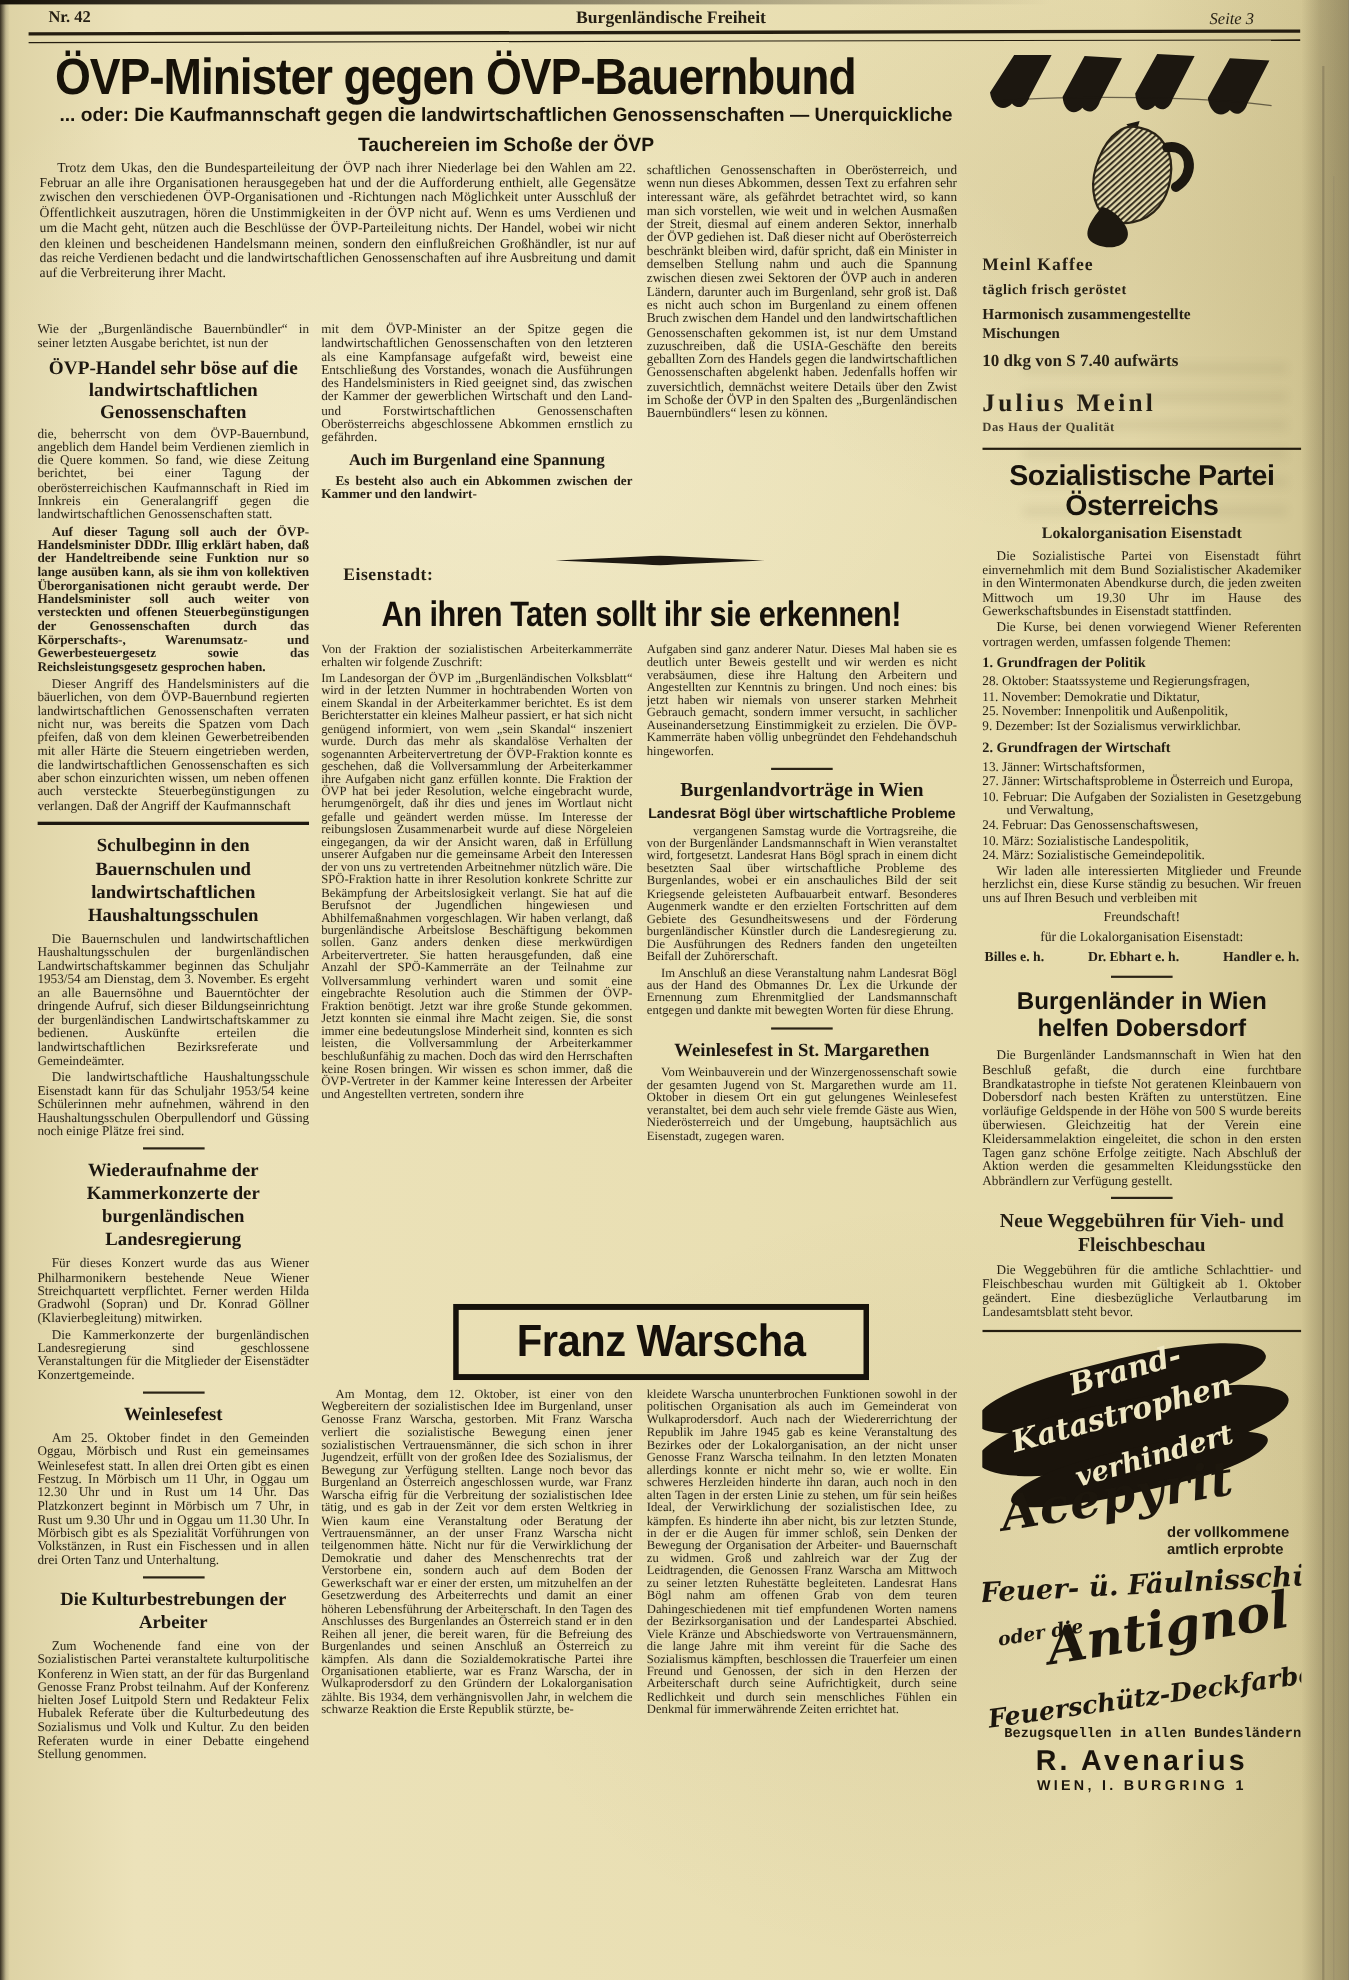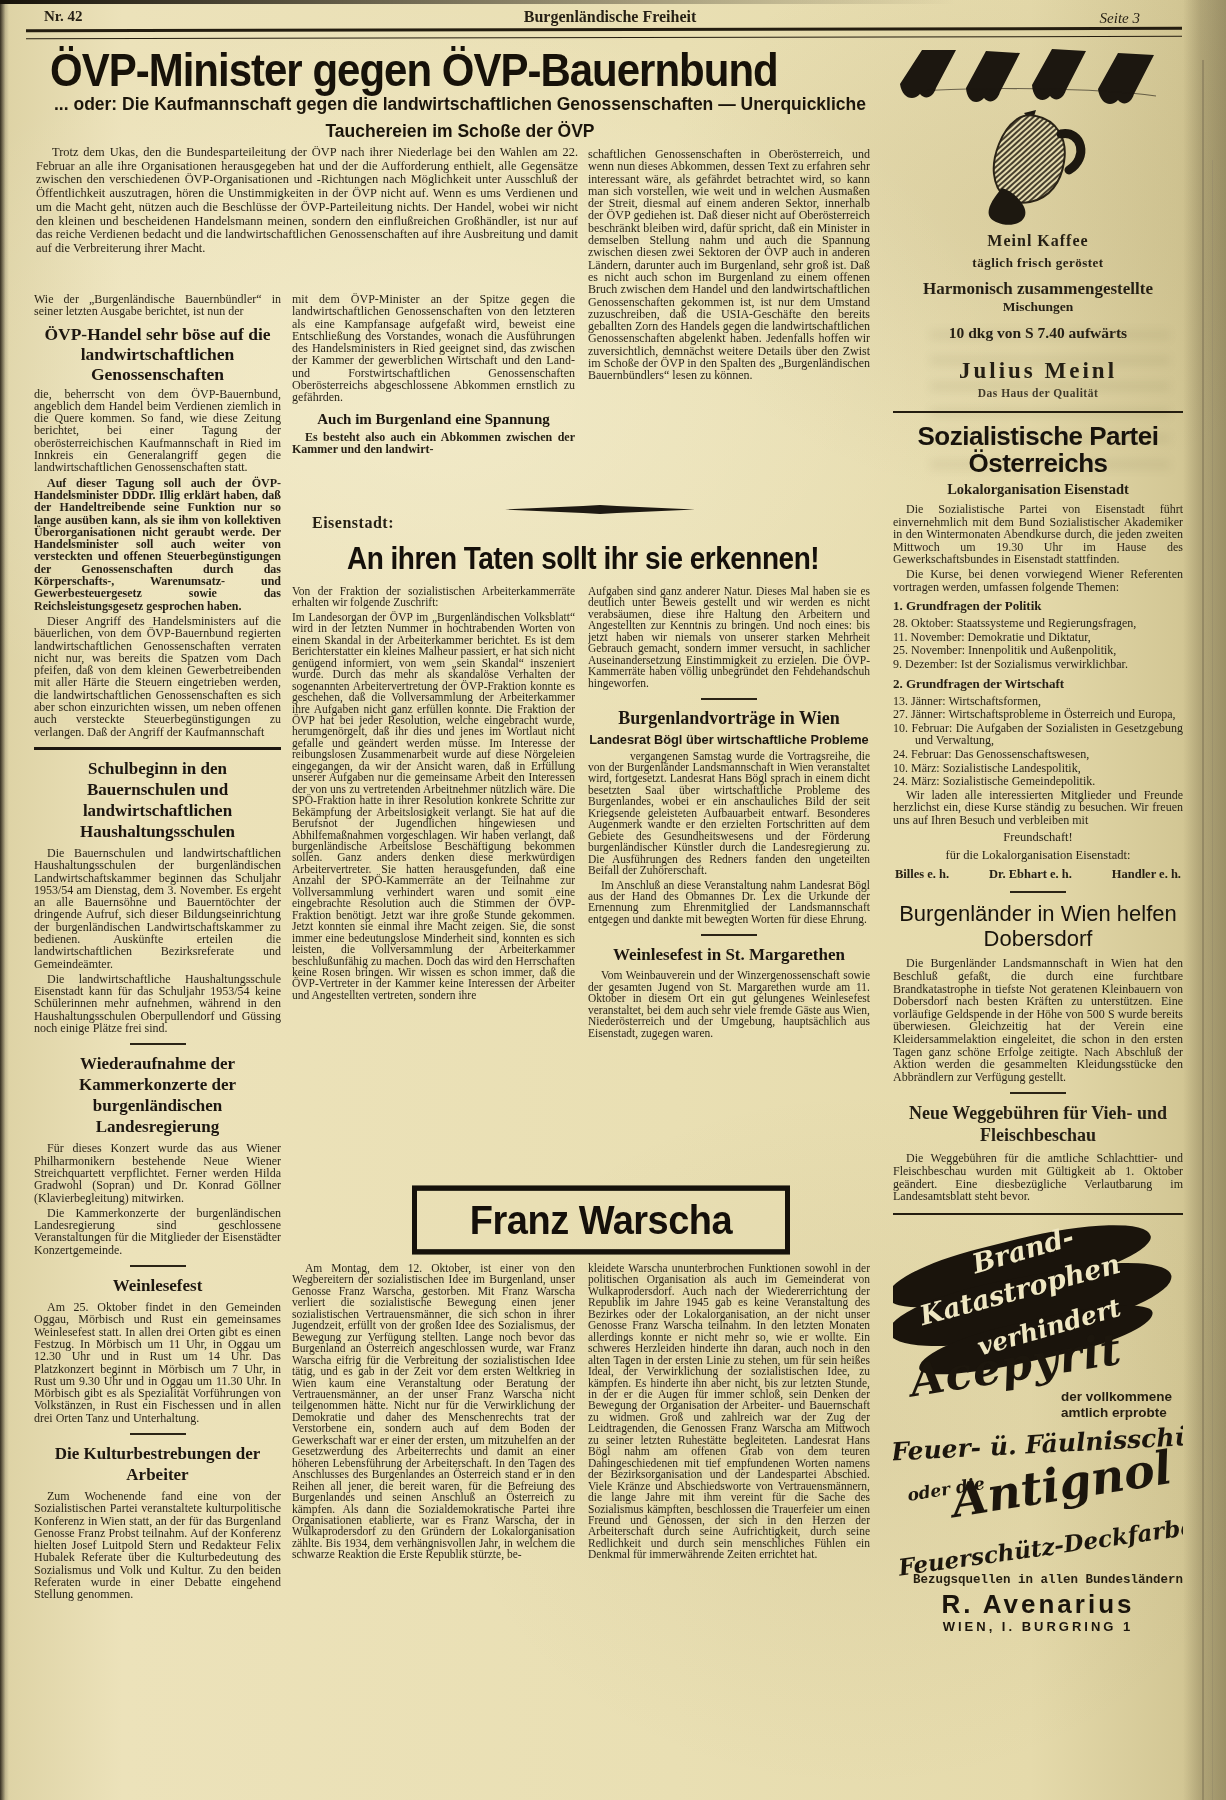--- a/index.html
+++ b/index.html
@@ -57,38 +57,38 @@
   
   .diamond{position:absolute;left:505px;top:505px;}
   .kicker{position:absolute;left:312px;top:514px;font-size:16px;font-weight:bold;letter-spacing:.5px;}
   .taten-h{position:absolute;left:295px;top:540px;width:576px;text-align:center;font-family:"Liberation Sans",sans-serif;
     font-weight:bold;font-size:28px;letter-spacing:-.5px;transform:scaleY(1.15);transform-origin:center top;color:#15100a;}
   
   .wbox{position:absolute;left:412px;top:1188px;width:368px;height:54px;border:5px solid #16120b;
     display:flex;align-items:center;justify-content:center;font-family:"Liberation Sans",sans-serif;font-weight:bold;
     font-size:38px;letter-spacing:-.5px;transform:scaleY(1.08);color:#15100a;background:rgba(233,223,180,.4);}
   
-  .meinl-txt{text-align:center;}
+  .meinl-txt{}
   .meinl-prod{font-size:16px;font-weight:bold;letter-spacing:1px;margin-top:2px;}
   .meinl-l1{font-size:13px;font-weight:bold;margin-top:5px;letter-spacing:.5px;}
-  .meinl-l2{font-size:17px;font-weight:bold;margin-top:8px;}
+  .meinl-l2{font-size:14px;font-weight:bold;margin-top:8px;}
   .meinl-l3{font-size:13.5px;font-weight:bold;}
   .meinl-price{font-size:15.5px;font-weight:bold;margin-top:9px;}
   .meinl-brand{font-size:23px;font-weight:bold;letter-spacing:3px;margin-top:16px;}
   .meinl-tag{font-size:11.5px;font-weight:bold;margin-top:3px;letter-spacing:.5px;opacity:.85;}
   .spo-h{font-family:"Liberation Sans",sans-serif;font-weight:bold;font-size:26px;line-height:27px;text-align:center;letter-spacing:-.5px;margin:10px 0 4px;color:#18130c;}
   .spo-sub{font-size:14.5px;font-weight:bold;text-align:center;margin-bottom:5px;}
   .c4t{font-size:12px;line-height:12.6px;text-align:justify;}
   .c4t p{margin:0 0 2px 0;}
   .sec{font-size:13px;font-weight:bold;text-align:left;margin:5px 0 3px;}
   .crs{font-size:12px;line-height:12.6px;padding-left:22px;text-indent:-22px;margin-bottom:1px;text-align:justify;}
   .salute{text-align:center;font-size:12.5px;margin-top:4px;}
   .forline{text-align:center;font-size:12.5px;margin-top:3px;}
   .sigs{display:flex;justify-content:space-between;font-weight:bold;font-size:12.5px;margin-top:4px;padding:0 2px;}
-  .dob-h{font-family:"Liberation Sans",sans-serif;font-weight:normal;font-size:22px;line-height:25px;text-align:center;margin:6px 0 6px;color:#18130c;}
+  .dob-h{font-family:"Liberation Sans",sans-serif;font-weight:bold;font-size:22px;line-height:25px;text-align:center;margin:6px 0 6px;color:#18130c;}
   .weg-h{font-size:18px;line-height:22px;font-weight:bold;text-align:center;margin:6px 6px 6px;}
   
   .awning{position:absolute;left:898px;top:44px;}
   .pot{position:absolute;left:962px;top:110px;}
   
   .adv{position:relative;height:445px;margin-top:6px;}
   .brush{position:absolute;left:-8px;top:2px;width:300px;height:150px;transform:rotate(-12deg);}
   .brush .bl{position:absolute;background:#1a140c;}
   .bl1{left:6px;top:14px;width:270px;height:52px;border-radius:46% 60% 50% 55%/60% 70% 55% 65%;transform:rotate(-2deg);}
   .bl2{left:0px;top:52px;width:288px;height:58px;border-radius:55% 45% 60% 50%/65% 55% 70% 60%;transform:rotate(1.5deg);}

